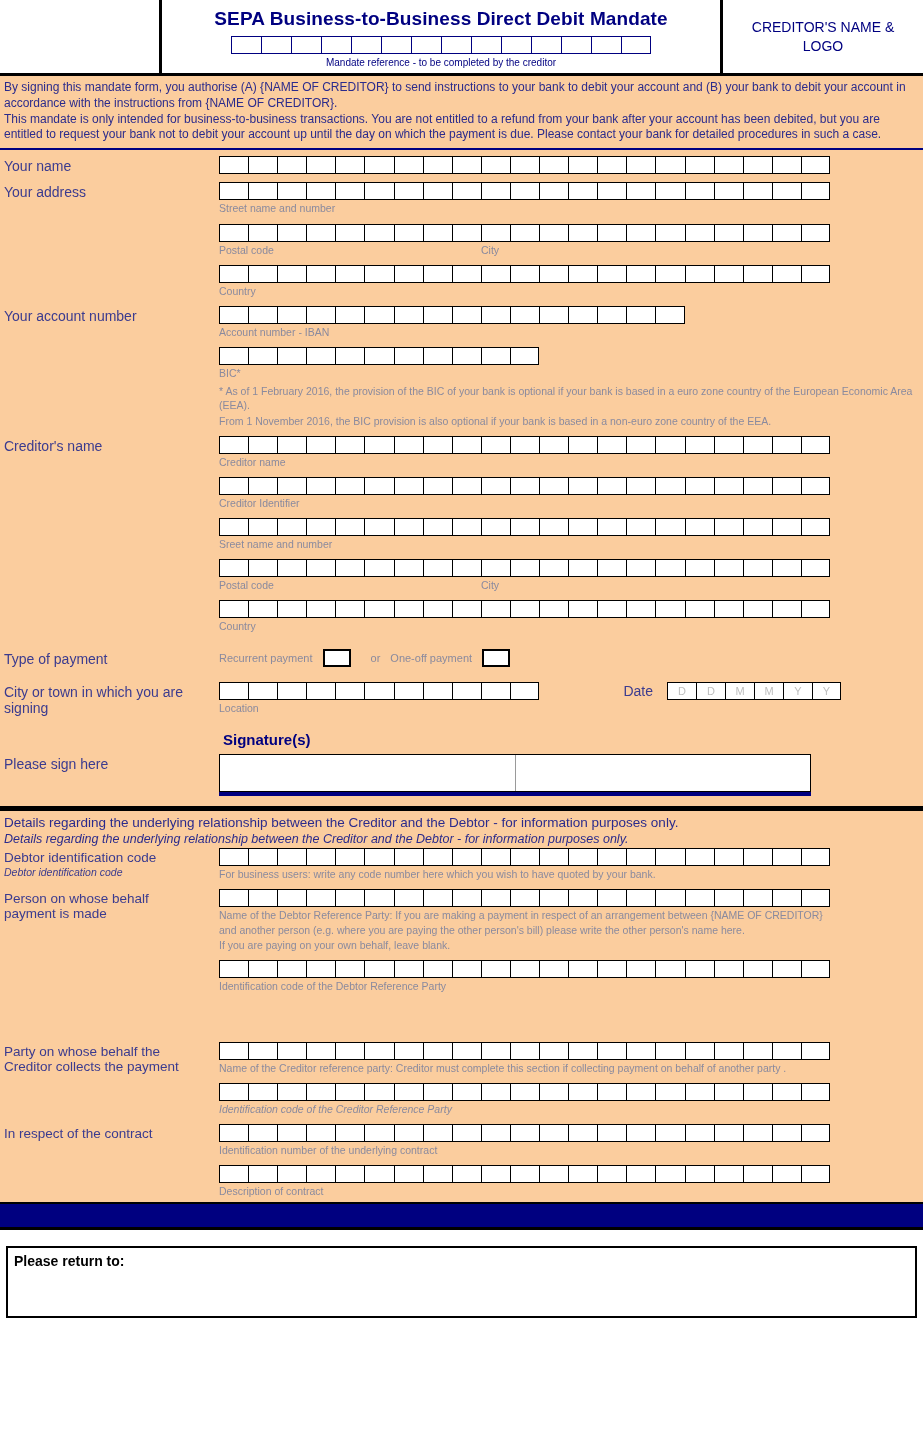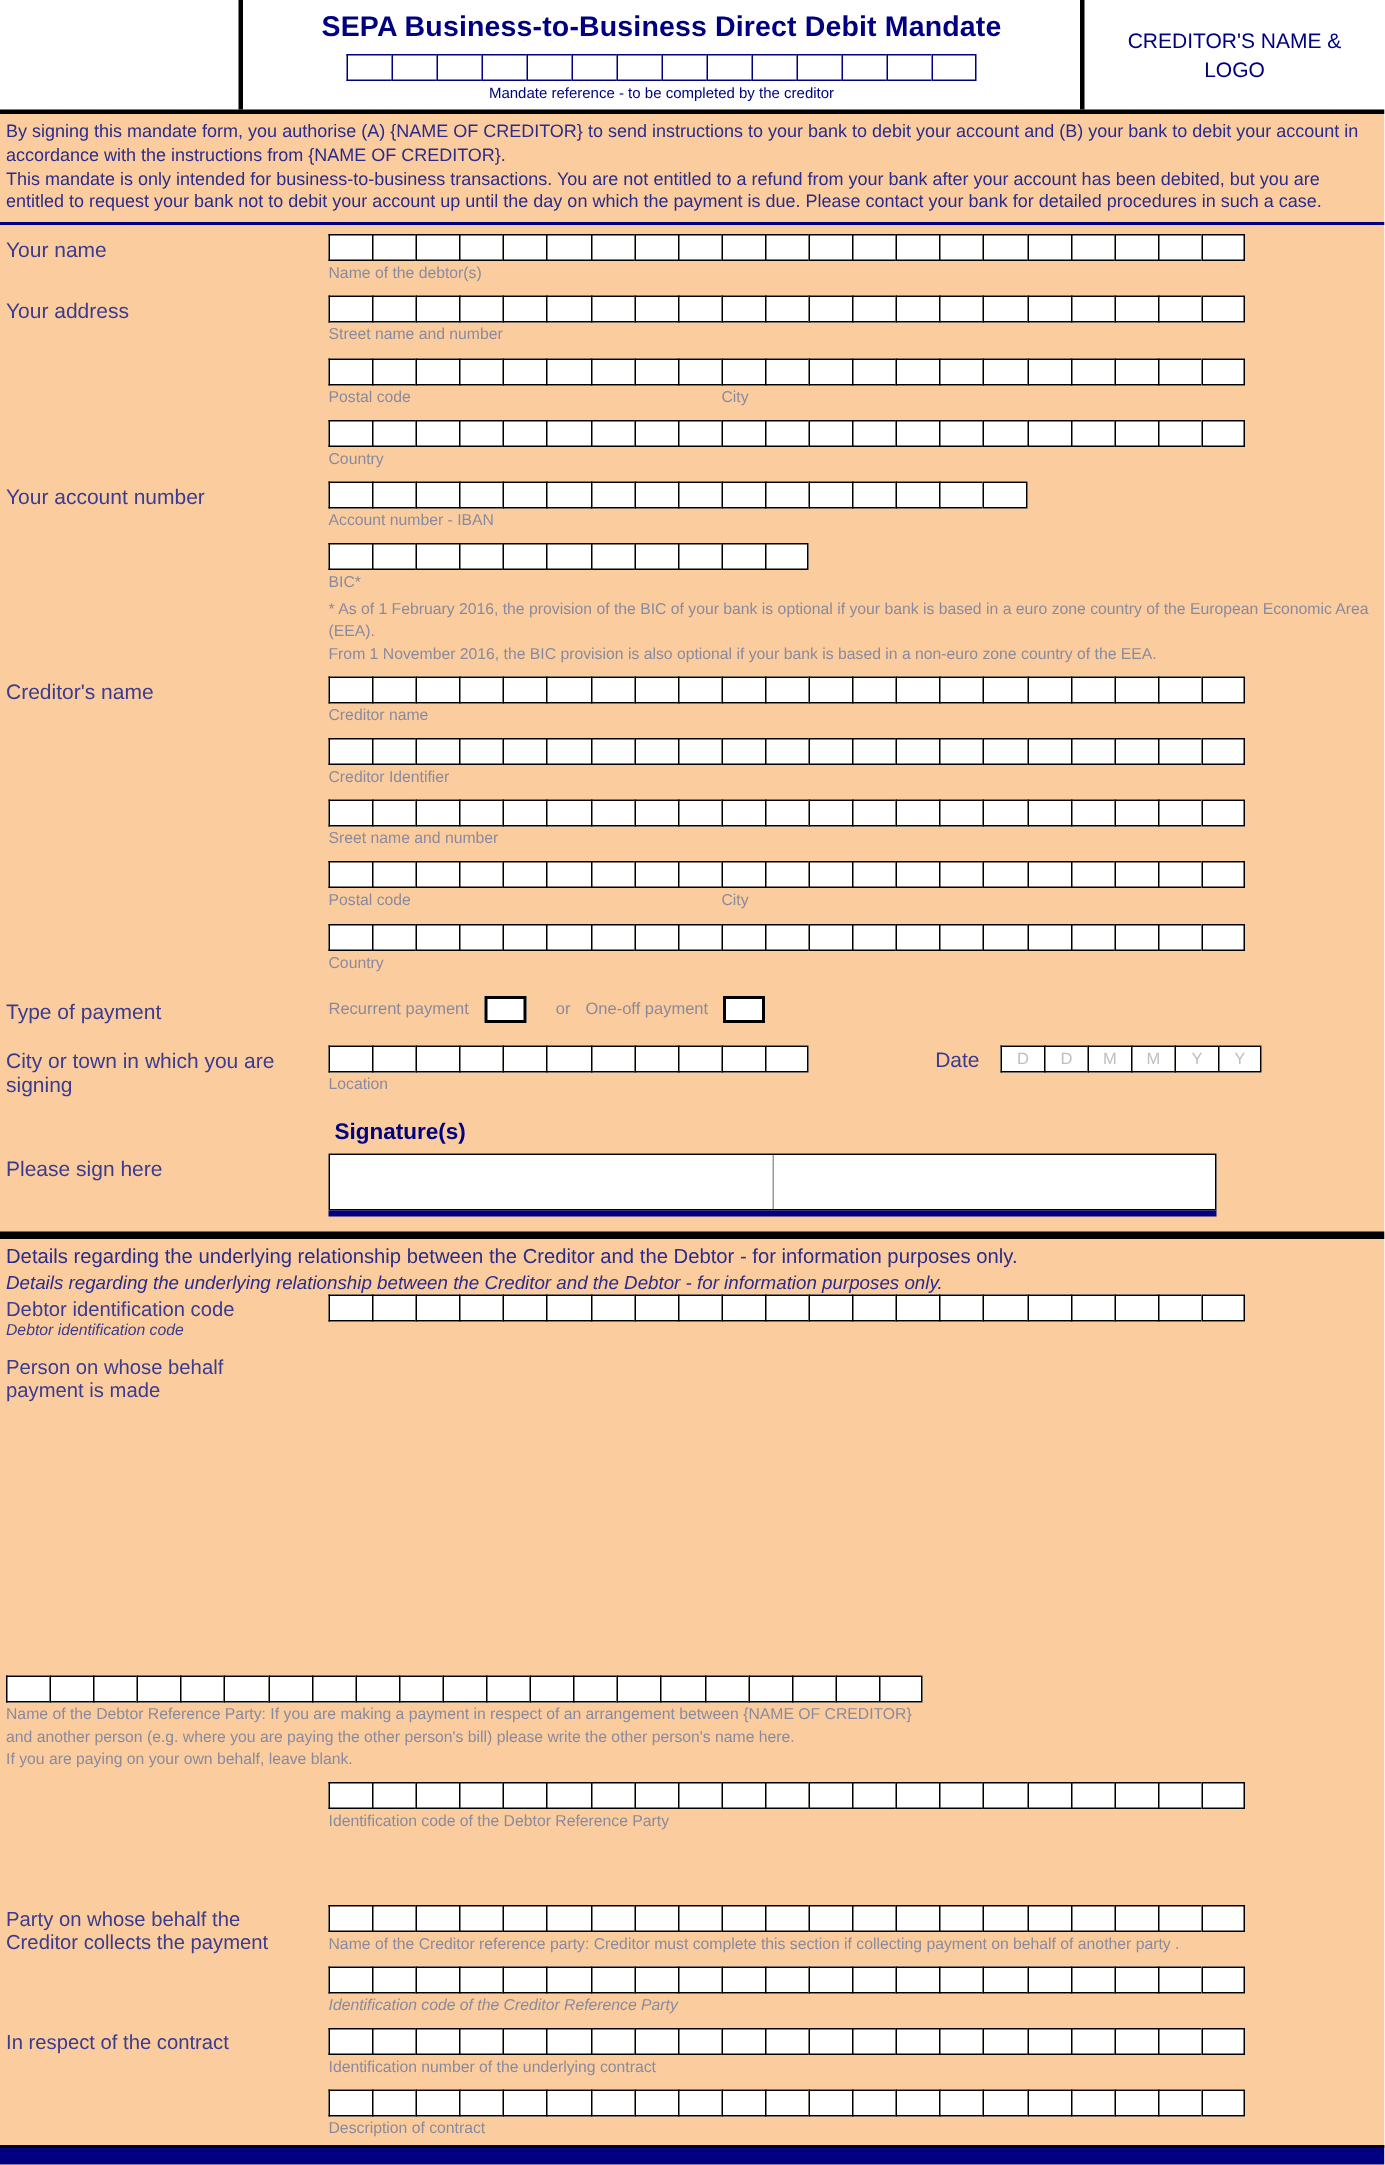--- a/index.html
+++ b/index.html
@@ -218,21 +218,20 @@
           <div class="cell"></div>
           <div class="cell"></div>
           <div class="cell"></div>
           <div class="cell"></div>
           <div class="cell"></div>
           <div class="cell"></div>
           <div class="cell"></div>
           <div class="cell"></div>
           <div class="cell"></div>
         </div>
-      <div class="cap">Name of the debtor(s)</div>
     </div>
   </div>
 
   <div class="spacer-sm"></div>
 
   <div class="row">
     <div class="lbl">Your address</div>
     <div class="fields">
       <div class="boxrow">
           <div class="cell"></div>
@@ -643,26 +642,27 @@
           <div class="cell"></div>
           <div class="cell"></div>
           <div class="cell"></div>
           <div class="cell"></div>
           <div class="cell"></div>
           <div class="cell"></div>
           <div class="cell"></div>
           <div class="cell"></div>
           <div class="cell"></div>
         </div>
-    </div>
-  </div>
-
-  <div class="spacer-sm"></div>
-
-  <div class="row" style="padding:0;flex-direction:column;">
+      <div class="cap">For business users: write any code number here which you wish to have quoted by your bank.</div>
+    </div>
+  </div>
+
+  <div class="spacer-sm"></div>
+
+  <div class="row" style="padding:0;">
     <div class="lbl lbl-sm">
       <div>Person on whose behalf</div>
       <div>payment is made</div>
     </div>
     <div class="fields">
       <div class="boxrow">
           <div class="cell"></div>
           <div class="cell"></div>
           <div class="cell"></div>
           <div class="cell"></div>

